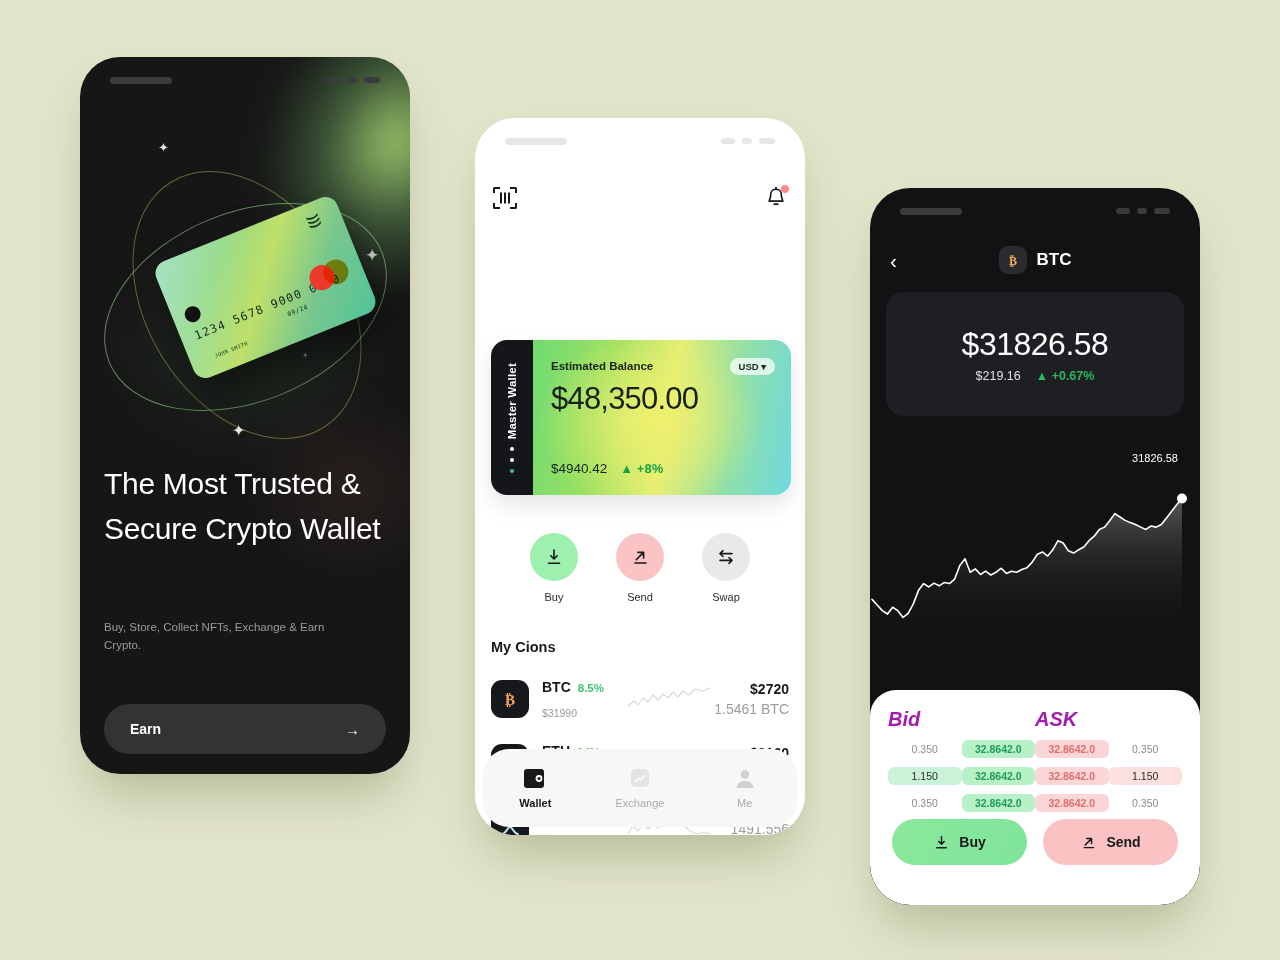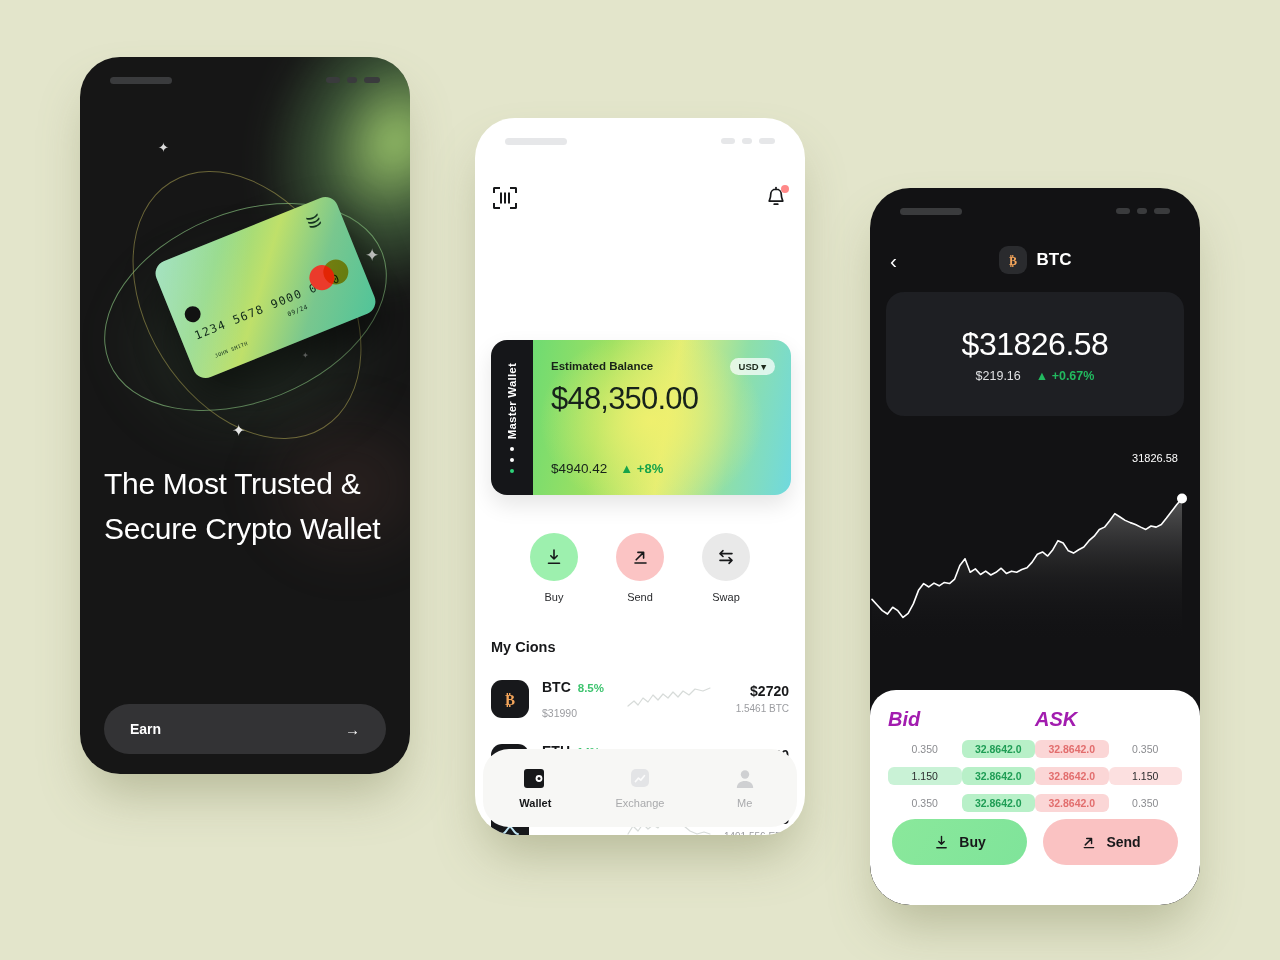--- a/index.html
+++ b/index.html
@@ -141,21 +141,21 @@
   .coinico{ width:38px; height:38px; border-radius:11px; background:#17181b;
     display:flex; align-items:center; justify-content:center; flex:none; }
   .coinmid{ margin-left:13px; width:92px; }
   .coinmid .t{ display:flex; align-items:baseline; gap:7px; }
   .coinmid .sym{ font-size:14px; font-weight:700; color:#17181a; }
   .coinmid .chg{ font-size:11.5px; font-weight:600; color:#3ec46f; }
   .coinmid .px{ font-size:10.5px; color:#9b9ca0; margin-top:12px; }
   .spark{ flex:1; display:flex; align-items:center; justify-content:center; }
   .coinright{ text-align:right; width:84px; }
   .coinright .v{ font-size:14px; font-weight:700; color:#17181a; }
-  .coinright .q{ font-size:10px; color:#9b9ca0; margin-top:4px; }
+  .coinright .q{ font-size:14px; color:#9b9ca0; margin-top:4px; }
 
   .tabbar{ position:absolute; left:8px; right:8px; bottom:8px; height:78px;
     background:#f7f7f5; border-radius:26px; display:flex;
     align-items:center; justify-content:space-around; }
   .tab{ display:flex; flex-direction:column; align-items:center; gap:7px; width:78px;}
   .tab .lab{ font-size:11px; }
   .tab.active .lab{ color:#17181a; font-weight:700; }
   .tab .lab{ color:#a9aaac; }
 
   
@@ -242,20 +242,21 @@
     <div class="ccard-num">1234 5678 9000 0000</div>
     <div class="ccard-exp">09/24</div>
     <div class="ccard-name">JOHN SMITH</div>
     <div class="mc">
       <i class="mcR"></i>
         <i class="mcY"></i>
     </div>
   </div>
 
   <div class="headline">The Most Trusted &amp; Secure Crypto Wallet</div>
+  <div class="sub">Buy, Store, Collect NFTs, Exchange &amp; Earn Crypto.</div>
   <div class="startbtn">
     <span>Earn</span>
     <span class="arw">→</span>
   </div>
 </div>
 
 <div class="phone-shadow" style="left:475px; top:118px; width:330px; height:717px;"></div>
 <div class="phone" id="p2">
   <div class="statusbar">
     <div class="sb-pill" style="background:#e6e7e9;"></div>

